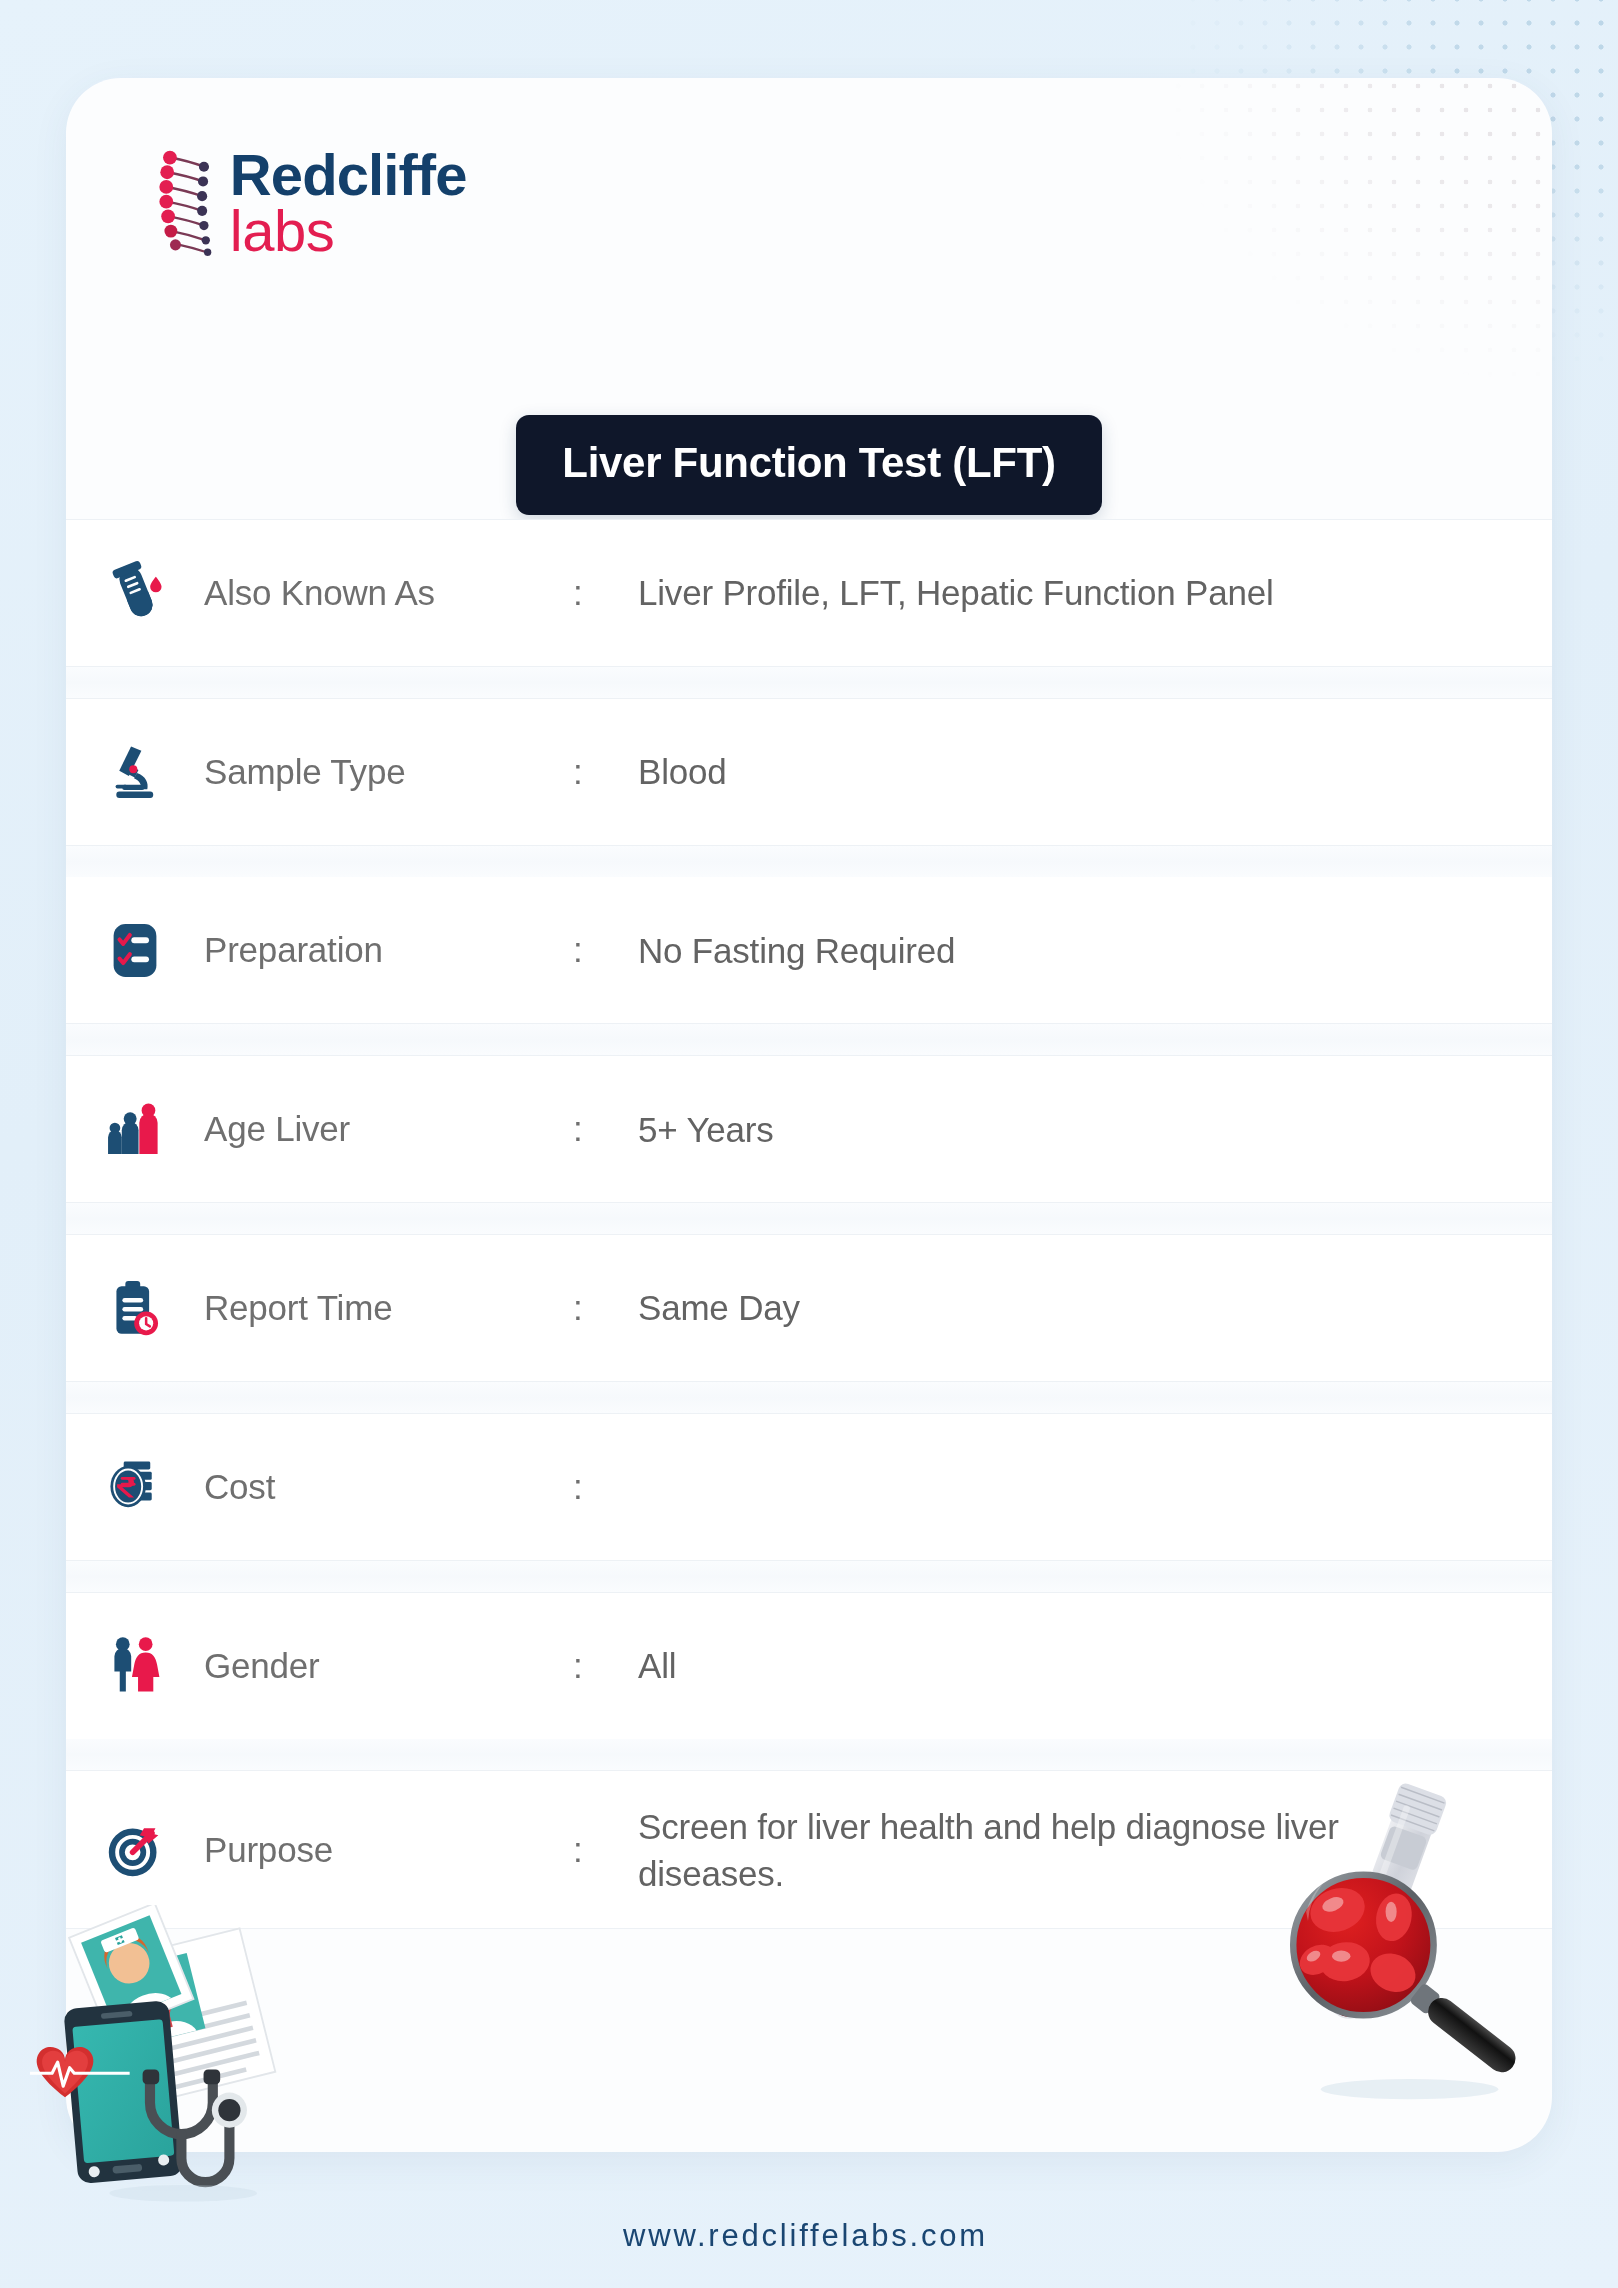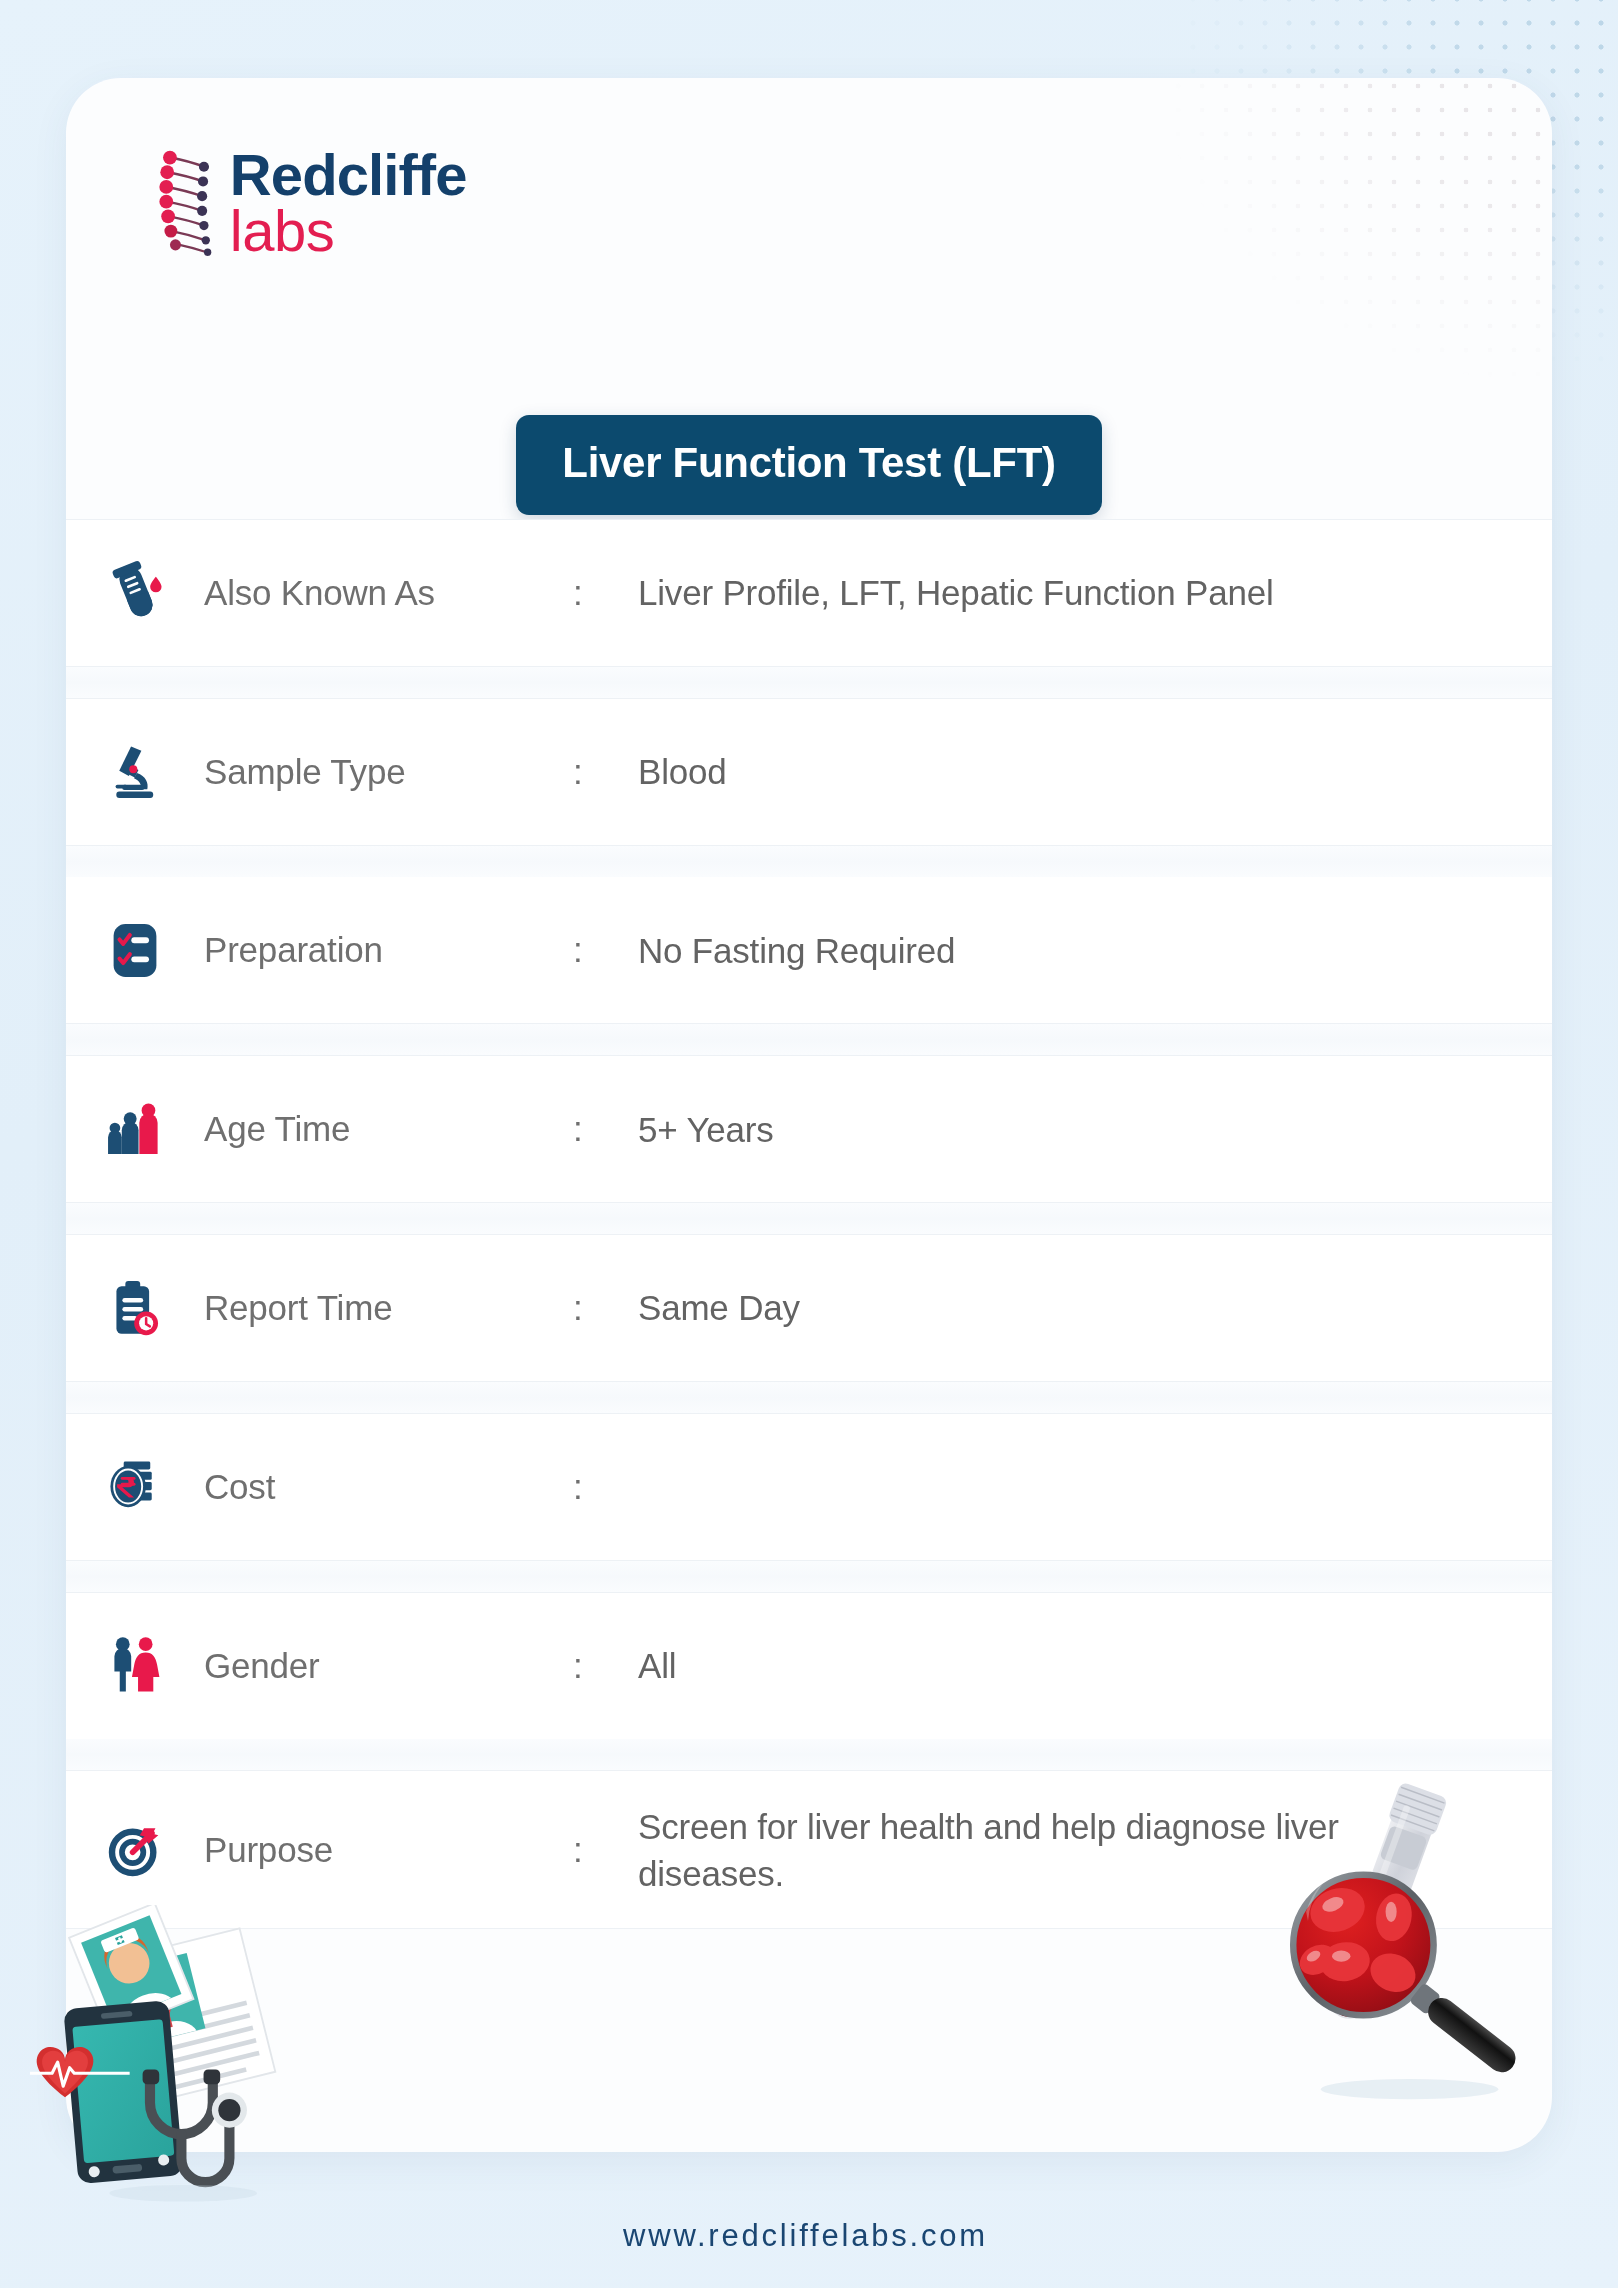--- a/index.html
+++ b/index.html
@@ -90,21 +90,21 @@
   
   .title-wrap {
     position: absolute;
     top: 337px;
     left: 0;
     right: 0;
     display: flex;
     justify-content: center;
   }
   .title-badge {
-    background: #0c4a6e;
+    background: #0f172a;
     color: #ffffff;
     font-size: 42px;
     font-weight: 700;
     letter-spacing: -0.3px;
     padding: 24px 46px 28px;
     border-radius: 13px;
     box-shadow: 0 5.5px 16.6px rgba(20,55,95,0.18);
     white-space: nowrap;
   }
 
@@ -315,21 +315,21 @@
           <circle cx="13" cy="38" r="7" fill="#1d4e74"></circle>
           <path d="M4 50 a9 9 0 0 1 18 0 v22 h-18 z" fill="#1d4e74"></path>
 
           <circle cx="33" cy="26" r="8.5" fill="#1d4e74"></circle>
           <path d="M22 41 a11 11 0 0 1 22 0 v31 h-22 z" fill="#1d4e74"></path>
 
           <circle cx="57" cy="15" r="9" fill="#e8194b"></circle>
           <path d="M45 31 a12 12 0 0 1 24 0 v41 h-24 z" fill="#e8194b"></path>
         </svg>
       </div>
-      <div class="row-label">Age Time</div>
+      <div class="row-label">Age Liver</div>
       <div class="row-colon">:</div>
       <div class="row-value">5+ Years</div>
     </div>
 
     <div class="sep"></div>
     <div class="gap-band"></div>
     <div class="sep"></div>
 
     <div class="row">
       <div class="row-icon">

